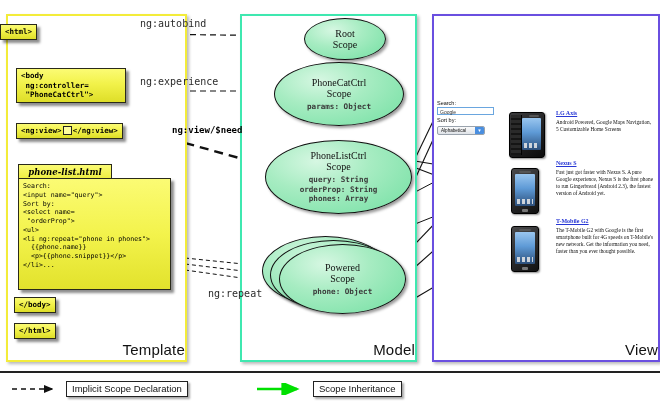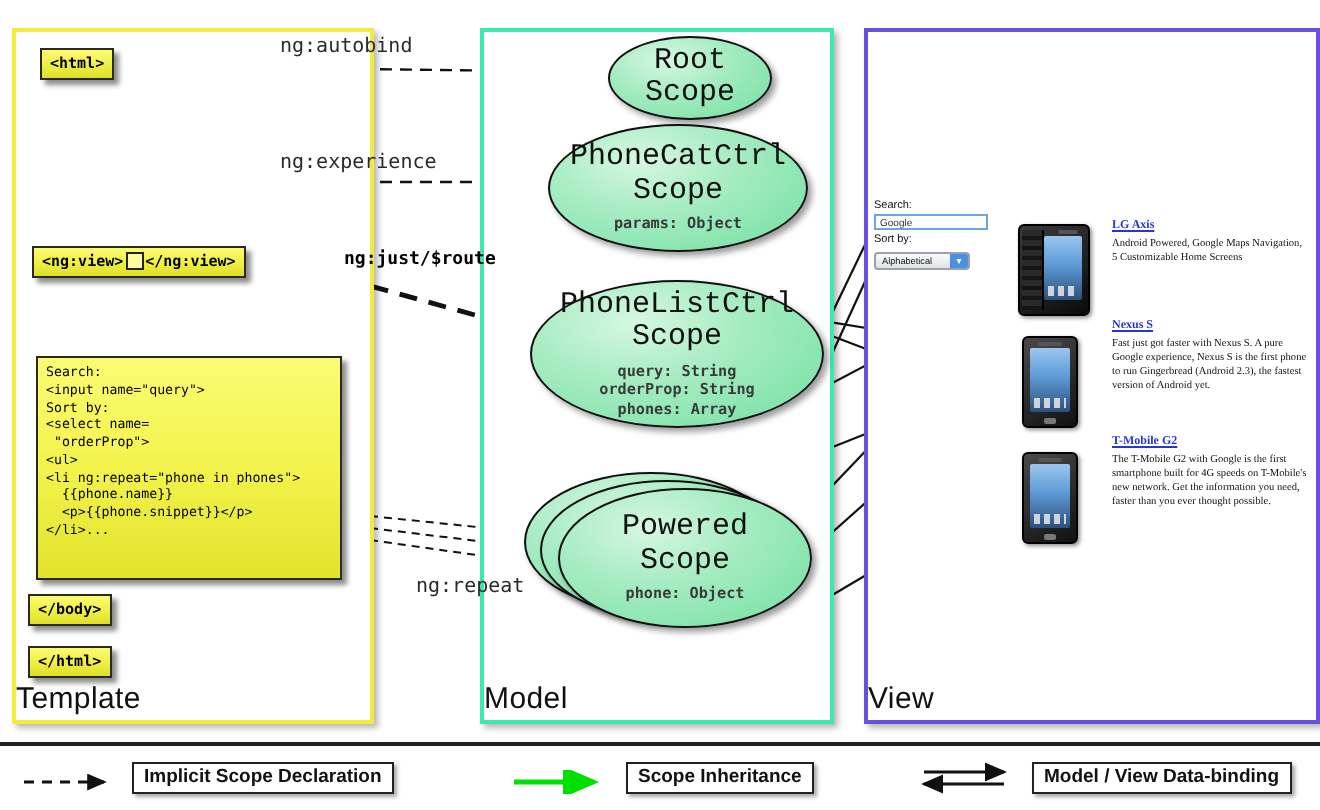--- a/index.html
+++ b/index.html
@@ -11,34 +11,34 @@
   .stage{position:absolute;left:0;top:0;width:660px;height:405px;}
 
   
   .panel{position:absolute;background:#fff;}
   #panel-template{left:6px;top:14px;width:177px;height:344px;border:2px solid #f3ec3a;
      box-shadow:2px 2px 3px rgba(0,0,0,.28);}
   #panel-model{left:240px;top:14px;width:173px;height:344px;border:2px solid #3fe8b0;
      box-shadow:2px 2px 3px rgba(0,0,0,.28);}
   #panel-view{left:432px;top:14px;width:224px;height:344px;border:2px solid #6a4fe0;
      box-shadow:2px 2px 3px rgba(0,0,0,.28);}
-  .panel-label{position:absolute;bottom:2px;width:100%;text-align:left;
+  .panel-label{position:absolute;bottom:2px;width:100%;text-align:right;
      font-size:15px;color:#111;letter-spacing:.2px;}
 
   
   .ybox{
     position:absolute;
     background:linear-gradient(180deg,#fbfb74 0%,#f2f24a 45%,#dede28 100%);
     border:1.5px solid #2a2a1a;
     box-shadow:2.5px 2.5px 2.5px rgba(0,0,0,.45);
     font-family:"DejaVu Sans Mono",monospace;
     font-weight:bold;font-size:7.5px;color:#000;
     padding:2px 4px;line-height:1.28;white-space:pre;
   }
-  #box-html{left:20px;top:24px;}
+  #box-html{left:0;top:24px;}
   #box-body{left:16px;top:68px;width:100px;}
   #box-ngview{left:16px;top:123px;}
   #box-close-body{left:14px;top:297px;}
   #box-close-html{left:14px;top:323px;}
 
   .ngview-sq{display:inline-block;width:7px;height:7px;border:1px solid #222;
      background:#fdfd9e;vertical-align:middle;margin:0 1px;}
 
   
   #tmpl-callout{position:absolute;left:18px;top:164px;width:155px;height:128px;}
@@ -55,21 +55,21 @@
     color:#000;padding:3px 4px;white-space:pre;box-sizing:border-box;}
 
   
   .oval{
     position:absolute;border:1.6px solid #111;border-radius:50%;
     background:radial-gradient(ellipse at 35% 28%,#d6f7e2 0%,#a7ecc2 40%,#72dfa2 100%);
     box-shadow:2px 2px 3px rgba(0,0,0,.4);
     display:flex;flex-direction:column;align-items:center;justify-content:center;
     text-align:center;color:#111;
   }
-  .oval .ttl{font-size:15px;line-height:1.1;font-family:Liberation Mono, monospace;}
+  .oval .ttl{font-size:10px;line-height:1.1;font-family:Liberation Serif, serif;}
   .oval .props{font-family:"DejaVu Sans Mono",monospace;font-size:7.6px;
     font-weight:bold;line-height:1.25;margin-top:3px;white-space:pre;color:#3a3a3a;}
   #oval-root{left:304px;top:18px;width:80px;height:40px;}
   #oval-cat{left:274px;top:62px;width:128px;height:62px;}
   #oval-list{left:265px;top:140px;width:145px;height:72px;}
   #oval-rep3{left:262px;top:236px;width:125px;height:68px;z-index:1;}
   #oval-rep2{left:270px;top:240px;width:125px;height:68px;z-index:2;}
   #oval-rep1{left:279px;top:244px;width:125px;height:68px;z-index:3;}
 
   
@@ -118,21 +118,21 @@
   .edge-label{position:absolute;font-family:"DejaVu Sans Mono",monospace;
     font-size:10px;color:#2b2b2b;white-space:nowrap;}
   #lbl-autobind{left:140px;top:18px;}
   #lbl-controller{left:140px;top:76px;}
   #lbl-ngview{left:172px;top:125px;font-weight:bold;font-size:9px;color:#000;}
   #lbl-ngrepeat{left:208px;top:248px;margin-top:40px;}
 
   
   #legend{position:absolute;left:0;top:371px;width:660px;height:34px;
     border-top:2px solid #222;background:#fff;}
-  .leg-item{position:absolute;top:8px;display:flex;align-items:flex-end;font-weight:bold;}
+  .leg-item{position:absolute;top:8px;display:flex;align-items:center;}
   .leg-box{border:1.4px solid #222;background:#fff;
     box-shadow:1.5px 1.5px 2px rgba(0,0,0,.35);
     font-size:9.5px;color:#111;padding:1px 5px;line-height:12px;
     font-family:"Liberation Sans",sans-serif;white-space:nowrap;}
   #leg1{left:10px;} #leg2{left:255px;} #leg3{left:460px;}
   .leg-gap{width:6px;}
   svg.lg{display:block;}
 
   
   #arrows{position:absolute;left:0;top:0;width:660px;height:405px;
@@ -185,24 +185,28 @@
 
     <line x1="62" y1="136" x2="22" y2="168" stroke="#777" stroke-width="0.8"></line>
     <line x1="105" y1="136" x2="160" y2="168" stroke="#777" stroke-width="0.8"></line>
   </svg>
 
   <div class="panel" id="panel-template">
     <div class="panel-label">Template</div>
   </div>
 
   <div class="ybox" id="box-html">&lt;html&gt;</div>
+  <div class="ybox" id="box-body">&lt;body
+ ng:controller=
+ "PhoneCatCtrl"&gt;</div>
 
   <div class="ybox" id="box-ngview"><span>&lt;ng:view&gt;</span><span class="ngview-sq"></span><span>&lt;/ng:view&gt;</span></div>
 
   <div id="tmpl-callout">
+    <div id="tmpl-tab">phone-list.html</div>
     <div id="tmpl-body">Search:
 &lt;input name="query"&gt;
 Sort by:
 &lt;select name=
  "orderProp"&gt;
 &lt;ul&gt;
 &lt;li ng:repeat="phone in phones"&gt;
   {{phone.name}}
   &lt;p&gt;{{phone.snippet}}&lt;/p&gt;
 &lt;/li&gt;...</div>
@@ -280,21 +284,21 @@
     <div class="pname">Nexus S</div>
     <div class="psnip">Fast just got faster with Nexus S. A pure Google experience, Nexus S is the first phone to run Gingerbread (Android 2.3), the fastest version of Android yet.</div>
   </div>
   <div class="plist-item" id="pi3">
     <div class="pname">T-Mobile G2</div>
     <div class="psnip">The T-Mobile G2 with Google is the first smartphone built for 4G speeds on T-Mobile's new network. Get the information you need, faster than you ever thought possible.</div>
   </div>
 
   <div class="edge-label" id="lbl-autobind">ng:autobind</div>
   <div class="edge-label" id="lbl-controller">ng:experience</div>
-  <div class="edge-label" id="lbl-ngview">ng:just/$route</div>
+  <div class="edge-label" id="lbl-ngview">ng:view/$need</div>
   <div class="edge-label" id="lbl-ngrepeat">ng:repeat</div>
 
   <div id="legend">
 
     <div class="leg-item" id="leg1">
       <svg class="lg" width="50" height="12" viewBox="0 0 50 12">
         <defs>
             <marker id="lm1" markerWidth="7" markerHeight="7" refX="6" refY="3" orient="auto">
           <path d="M0,0 L7,3 L0,6 z" fill="#111"></path>
             </marker>
@@ -311,32 +315,16 @@
             <marker id="lm2" markerWidth="7" markerHeight="7" refX="6" refY="3" orient="auto">
           <path d="M0,0 L7,3 L0,6 z" fill="#00e000"></path>
             </marker>
           </defs>
         <line x1="2" y1="6" x2="42" y2="6" stroke="#00e000" stroke-width="2.6" marker-end="url(#lm2)"></line>
       </svg>
       <div class="leg-gap"></div>
       <div class="leg-box">Scope Inheritance</div>
     </div>
 
-    <div class="leg-item" id="leg3">
-      <svg class="lg" width="50" height="16" viewBox="0 0 50 16">
-        <defs>
-          <marker id="lm3" markerWidth="7" markerHeight="7" refX="6" refY="3" orient="auto">
-            <path d="M0,0 L7,3 L0,6 z" fill="#111"></path>
-            </marker>
-          <marker id="lm4" markerWidth="7" markerHeight="7" refX="6" refY="3" orient="auto">
-            <path d="M0,0 L7,3 L0,6 z" fill="#111"></path>
-            </marker>
-        </defs>
-        <line x1="2" y1="5" x2="42" y2="5" stroke="#111" stroke-width="1.6" marker-end="url(#lm3)"></line>
-        <line x1="42" y1="11" x2="2" y2="11" stroke="#111" stroke-width="1.6" marker-end="url(#lm4)"></line>
-      </svg>
-      <div class="leg-gap"></div>
-      <div class="leg-box">Model / View Data-binding</div>
-    </div>
 
   </div>
 
 </div>
 
 </body></html>

